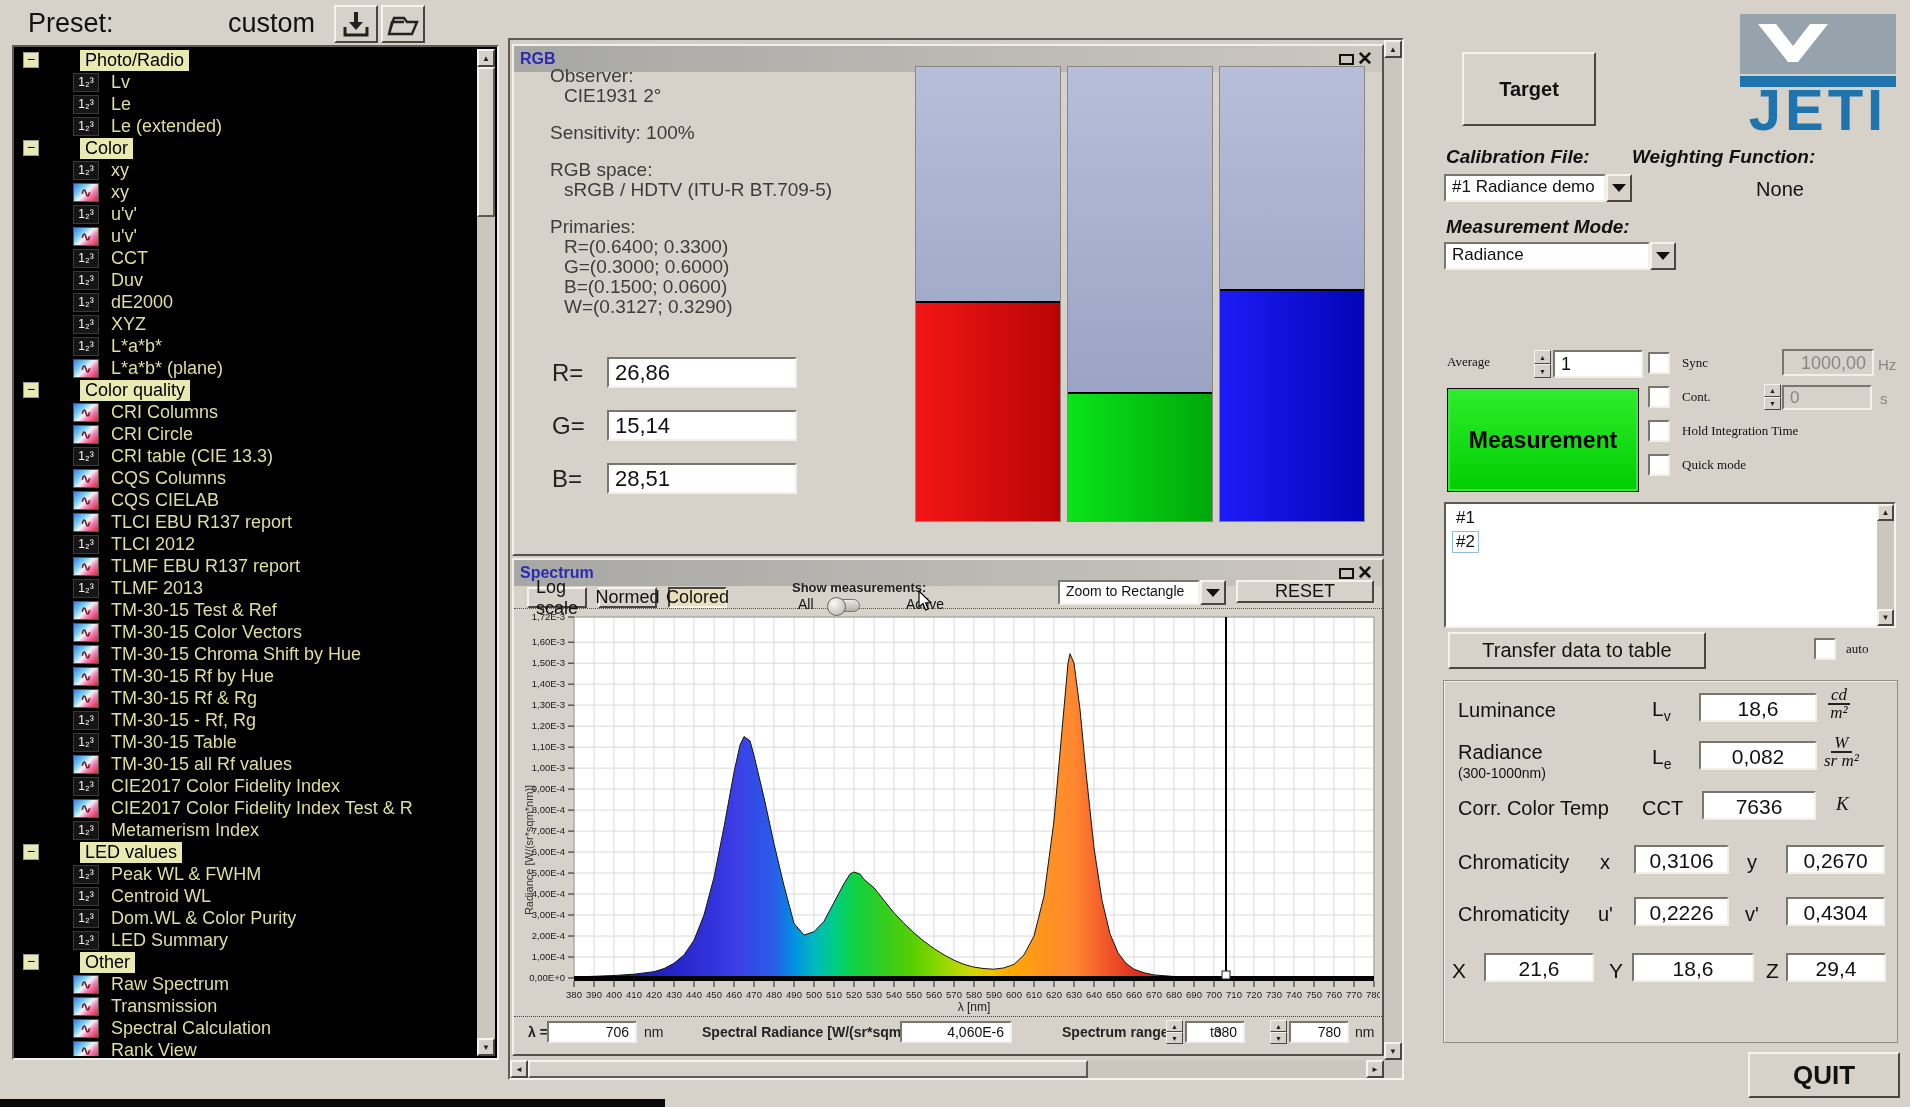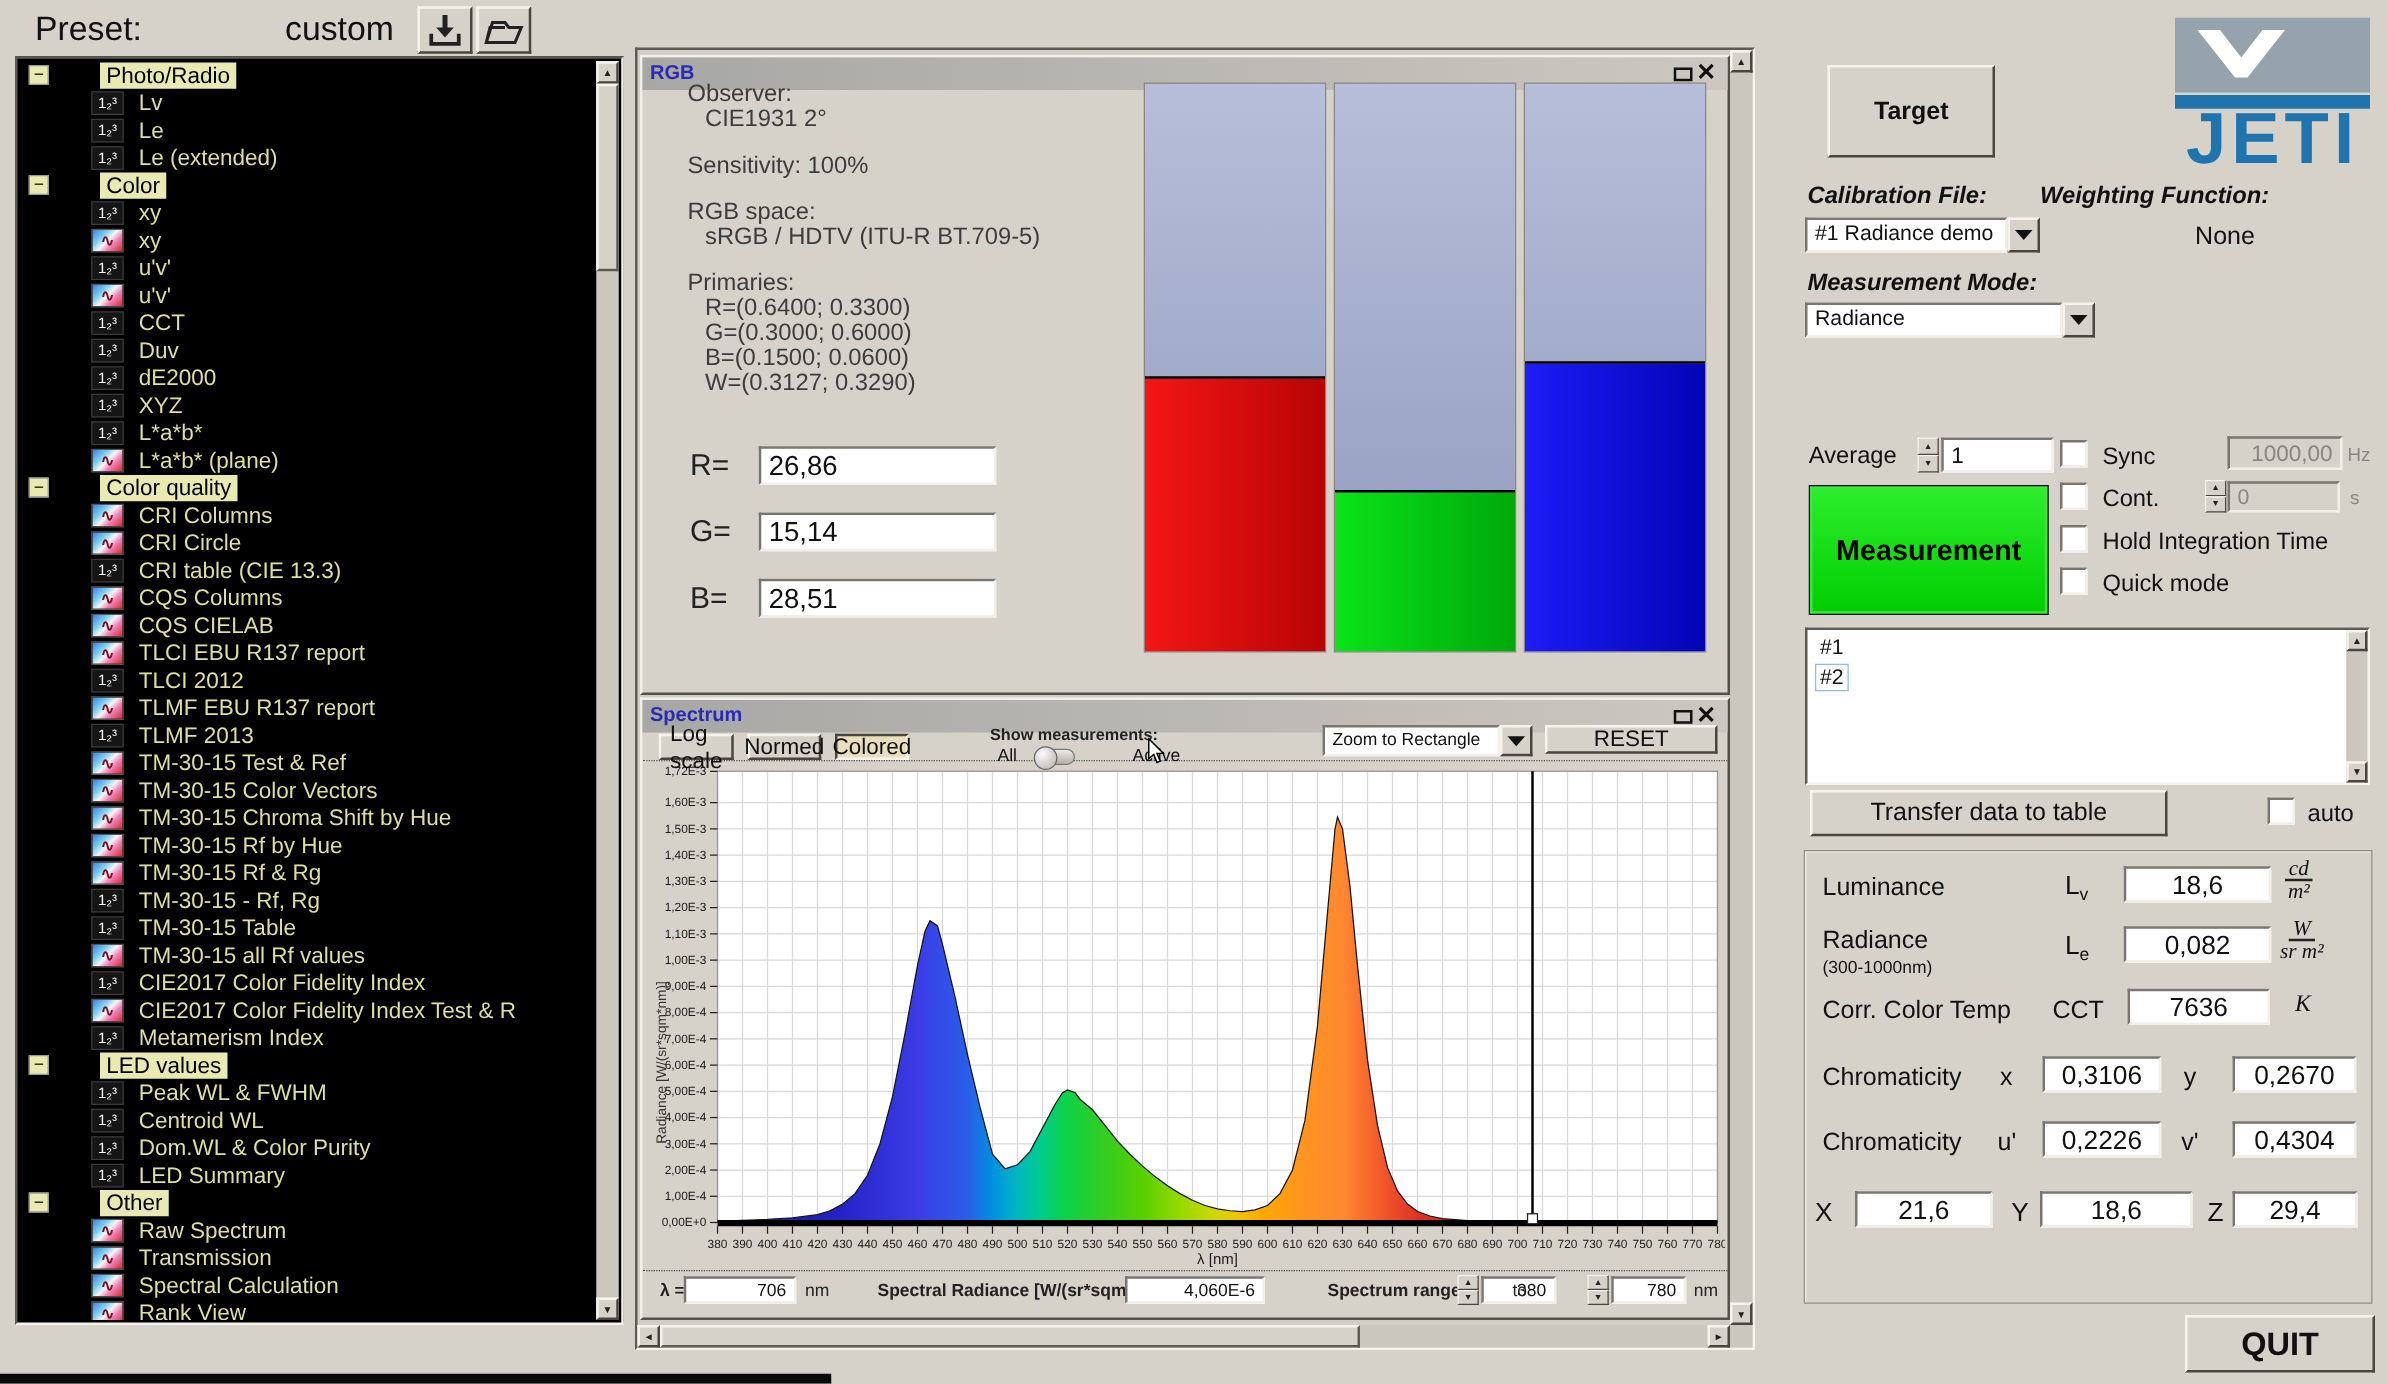--- a/index.html
+++ b/index.html
@@ -69,21 +69,21 @@
   .spin { display:flex; flex-direction:column; width:17px; }
   .spin>div { flex:1; background:#d6d2ca; border:1px solid; border-color:#f6f3ec #4a463f #4a463f #f6f3ec;
               font-size:7px; line-height:7px; display:flex; align-items:center; justify-content:center; color:#222; }
   .statusbar { position:absolute; left:0; right:0; top:456px; height:32px; border-top:1px dotted #444; font-size:14px; }
   .statusbar .lbl { position:absolute; top:7px; font-weight:bold; color:#222; }
   .statusbar .field { position:absolute; top:4px; height:22px; font-size:14px; padding:1px 6px; text-align:right; }
 
   
   .itlabel { font-size:19px; font-weight:bold; font-style:italic; color:#111; }
   .cb { position:absolute; width:22px; height:22px; background:#fff; border:2px solid; border-color:#7a766f #f2efe8 #f2efe8 #7a766f; }
-  .plain { font-size:19px; color:#111; }
+  .plain { font-size:13px; color:#111;font-family:Liberation Serif, serif; }
   #listbox { background:#fff; border:2px solid; border-color:#5f5b54 #f6f3ec #f6f3ec #5f5b54; }
   .li { font-size:17px; padding:1px 4px; }
   .li span { display:inline-block; padding:0 3px; border:1px solid transparent; }
   .li.sel span { border:1px solid #93bcd8; }
   #results { border:1px solid #918d85; box-shadow:inset 1px 1px 0 #f2efe8; }
   .res-field { position:absolute; height:29px; font-size:21px; text-align:center; padding-top:2px; }
   .frac { display:inline-flex; flex-direction:column; align-items:center;
           font-family:"Liberation Serif", serif; font-style:italic; font-size:17px; line-height:16px; color:#111; }
   .frac .num { border-bottom:2px solid #222; padding:0 3px; }
   .sym { font-size:21px; } .sym sub { font-size:14px; }
@@ -681,21 +681,21 @@
 <div id="listbox" class="abs" style="left:1444px;top:502px;width:452px;height:126px;">
   <div id="list-items" style="position:absolute;left:2px;top:2px;right:19px;bottom:2px;overflow:hidden;">
       <div class="li"><span>#1</span></div>
       <div class="li sel"><span>#2</span></div>
     </div>
   <div class="sb-v" style="right:0;top:0;bottom:0;width:17px;background:#cbc7bf;">
     <div class="sb-btn btn3d" style="top:0;width:17px;height:17px;">▲</div>
     <div class="sb-btn btn3d" style="bottom:0;width:17px;height:17px;">▼</div>
   </div>
 </div>
-<div class="abs btn3d" style="left:1448px;top:632px;width:286px;height:37px;font-size:20px;">Transfer data to table</div>
+<div class="abs btn3d" style="left:1448px;top:632px;width:258px;height:37px;font-size:20px;">Transfer data to table</div>
 <div class="cb" style="left:1814px;top:638px;"></div>
 <div class="abs plain" style="left:1846px;top:641px;">auto</div>
 
 <div id="results" class="abs" style="left:1443px;top:680px;width:455px;height:363px;">
   <div class="abs" style="left:14px;top:18px;font-size:20px;">Luminance</div>
   <div class="abs sym" style="left:208px;top:16px;"><span>L</span><sub>v</sub></div>
   <div class="res-field field" style="left:255px;top:12px;width:118px;">18,6</div>
   <div class="frac abs" style="left:384px;top:6px;">
     <span class="num">cd</span>
       <span>m²</span>

